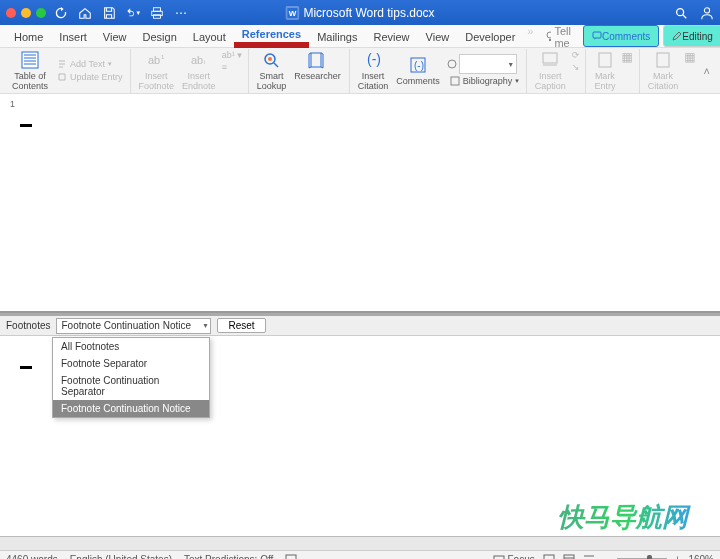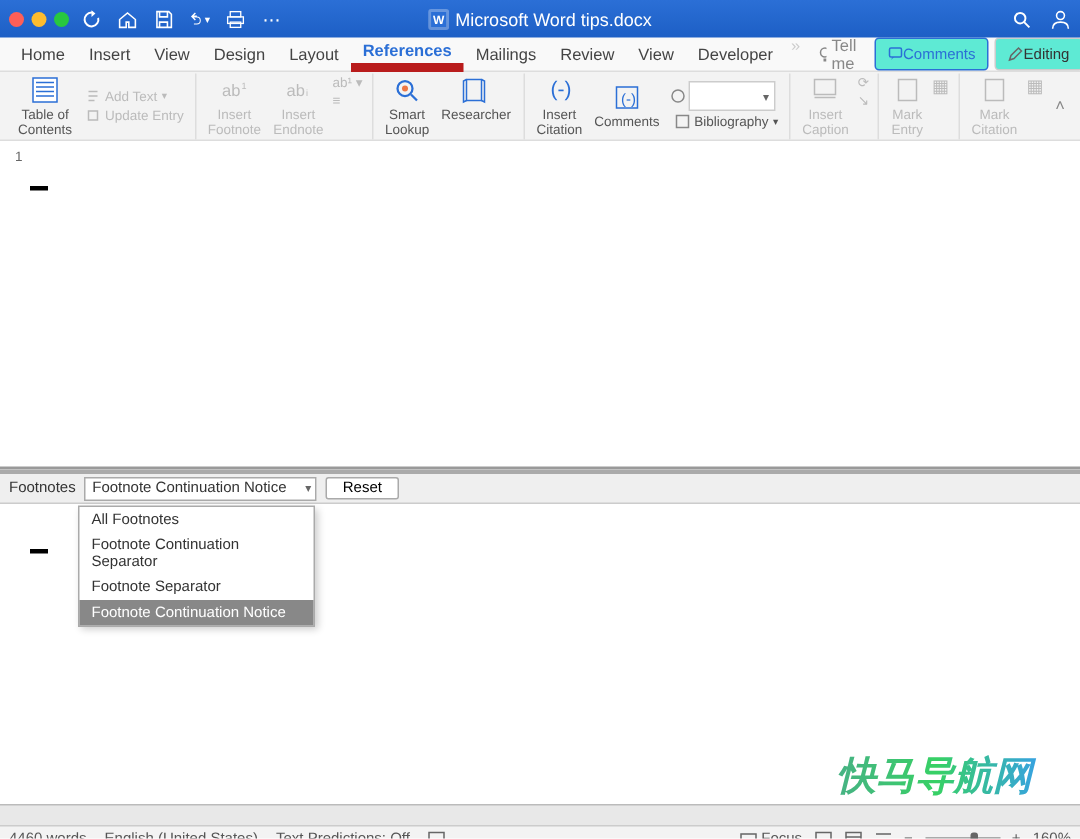--- a/index.html
+++ b/index.html
@@ -330,22 +330,22 @@
     </div>
  <button class="fn-btn">Reset</button>
 </div>
 
 <div class="footnote-panel">
  <div class="fn-mark"></div>
 </div>
 
 <div class="dropdown">
  <div class="dd-item">All Footnotes</div>
+ <div class="dd-item">Footnote Separator</div>
  <div class="dd-item">Footnote Continuation Separator</div>
- <div class="dd-item">Footnote Separator</div>
  <div class="dd-item sel">Footnote Continuation Notice</div>
 </div>
 
 <div class="status-top"></div>
 
 <div class="status">
  <span>4460 words</span>
  <span>English (United States)</span>
  <span>Text Predictions: Off</span>
  <span>

